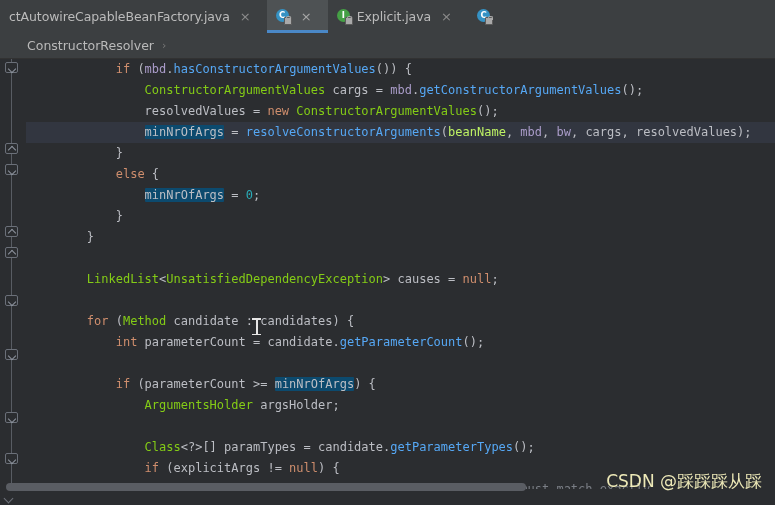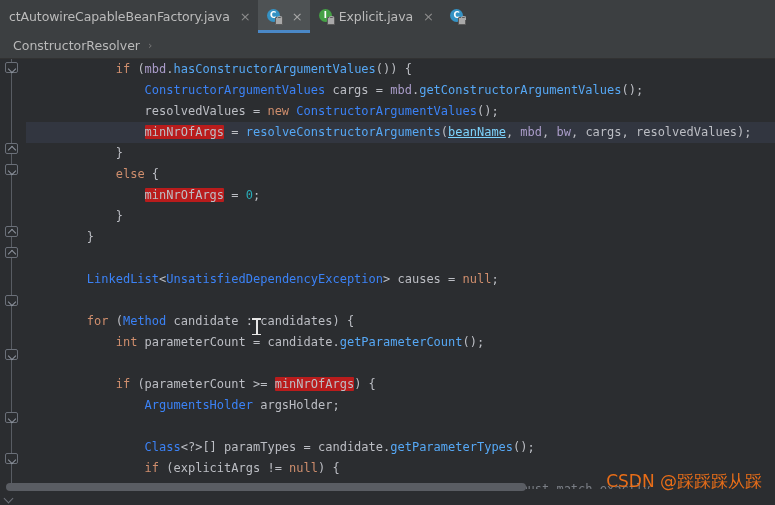--- a/index.html
+++ b/index.html
@@ -14,21 +14,21 @@
   
   .tabbar{
     position:absolute;left:0;top:0;width:775px;height:33px;
     background:#3C3F41;
     display:flex;align-items:stretch;
     box-sizing:border-box;
   }
   .tab{
     position:relative;
     display:flex;align-items:center;
-    padding:0 7px 0 9px;
+    padding:0 16px 0 9px;
     height:33px;box-sizing:border-box;
     color:#BBBBBB;
     font-size:12.5px;
     white-space:nowrap;
     gap:5px;
   }
   .tab.active{ background:#4E5254; color:#E8E8E8; }
   .tab.active:after{
     content:"";position:absolute;left:0;right:0;bottom:0;height:3px;background:#4A88C7;
   }
@@ -56,21 +56,21 @@
   .ficon .lock:before{
     content:"";position:absolute;left:1.5px;top:-2px;width:3px;height:3px;
     border:1px solid #A9A9A9;border-bottom:none;border-radius:2px 2px 0 0;
   }
 
   
   .breadcrumb{
     position:absolute;left:0;top:33px;width:775px;height:26px;
     background:#3C3F41;
     display:flex;align-items:center;
-    box-sizing:border-box;padding-left:13px;
+    box-sizing:border-box;padding-left:27px;
     color:#BABABA;font-size:12.5px;
     border-bottom:1px solid #323232;
   }
   .crumb{white-space:nowrap;}
   .crumb-sep{color:#787878;margin:0 8px;font-size:11px;}
 
   
   .editor{
     position:absolute;left:0;top:59px;width:775px;height:446px;
     background:#2B2D30;overflow:hidden;
@@ -102,29 +102,29 @@
     font-size:12px;
     line-height:21px;
     white-space:pre;
     color:#BCBEC4;
   }
   .cl{position:relative;height:21px;padding-left:3px;box-sizing:border-box;}
   .cl.hl{background:#323640;}
 
   
   .kw     {color:#CF8E6D;}
-  .typ    {color:#3b82f6;margin-top:8px;}   
+  .typ    {color:#84cc16;margin-top:8px;}   
   .meth   {color:#56A8F5;}   
   .pvar   {color:#AA9CC9;}
-  .arg    {color:#7dd3fc;text-decoration:underline;}   
+  .arg    {color:#bef264;}   
   .fld    {color:#C77171;}   
   .num    {color:#2AACB8;}
   .cmt    {color:#7A7E85;}
   .pun    {color:#BCBEC4;}
-  .occ    {background:#b91c1c;border-radius:1px;}
+  .occ    {background:#0c4a6e;border-radius:1px;}
 
   
   .hscroll{
     position:absolute;left:6px;bottom:14px;width:760px;height:8px;background:transparent;
   }
   .hscroll .thumb{
     position:absolute;left:0;top:0;height:8px;width:520px;background:#5A5D63;border-radius:4px;
   }
   .vscroll-stub{
     position:absolute;right:0;top:0;width:6px;height:446px;background:transparent;
@@ -146,21 +146,21 @@
     position:absolute;width:9px;height:19px;pointer-events:none;
   }
   .ibeam .stem{position:absolute;left:4px;top:2px;width:1.5px;height:15px;background:#E6E6E6;}
   .ibeam .cap{position:absolute;left:0;width:9px;height:1.5px;background:#E6E6E6;}
   .ibeam .cap.t{top:1px;}
   .ibeam .cap.b{bottom:1px;}
 
   
   .watermark{
     position:absolute;right:13px;bottom:12px;
-    color:#f97316;font-size:17px;
+    color:#fef9c3;font-size:17px;
     font-family:"DejaVu Sans",sans-serif;
     opacity:.92;white-space:nowrap;
   }
 </style>
 </head>
 <body>
 
 <div id="app">
 
   <div class="tabbar" id="tabbar">

